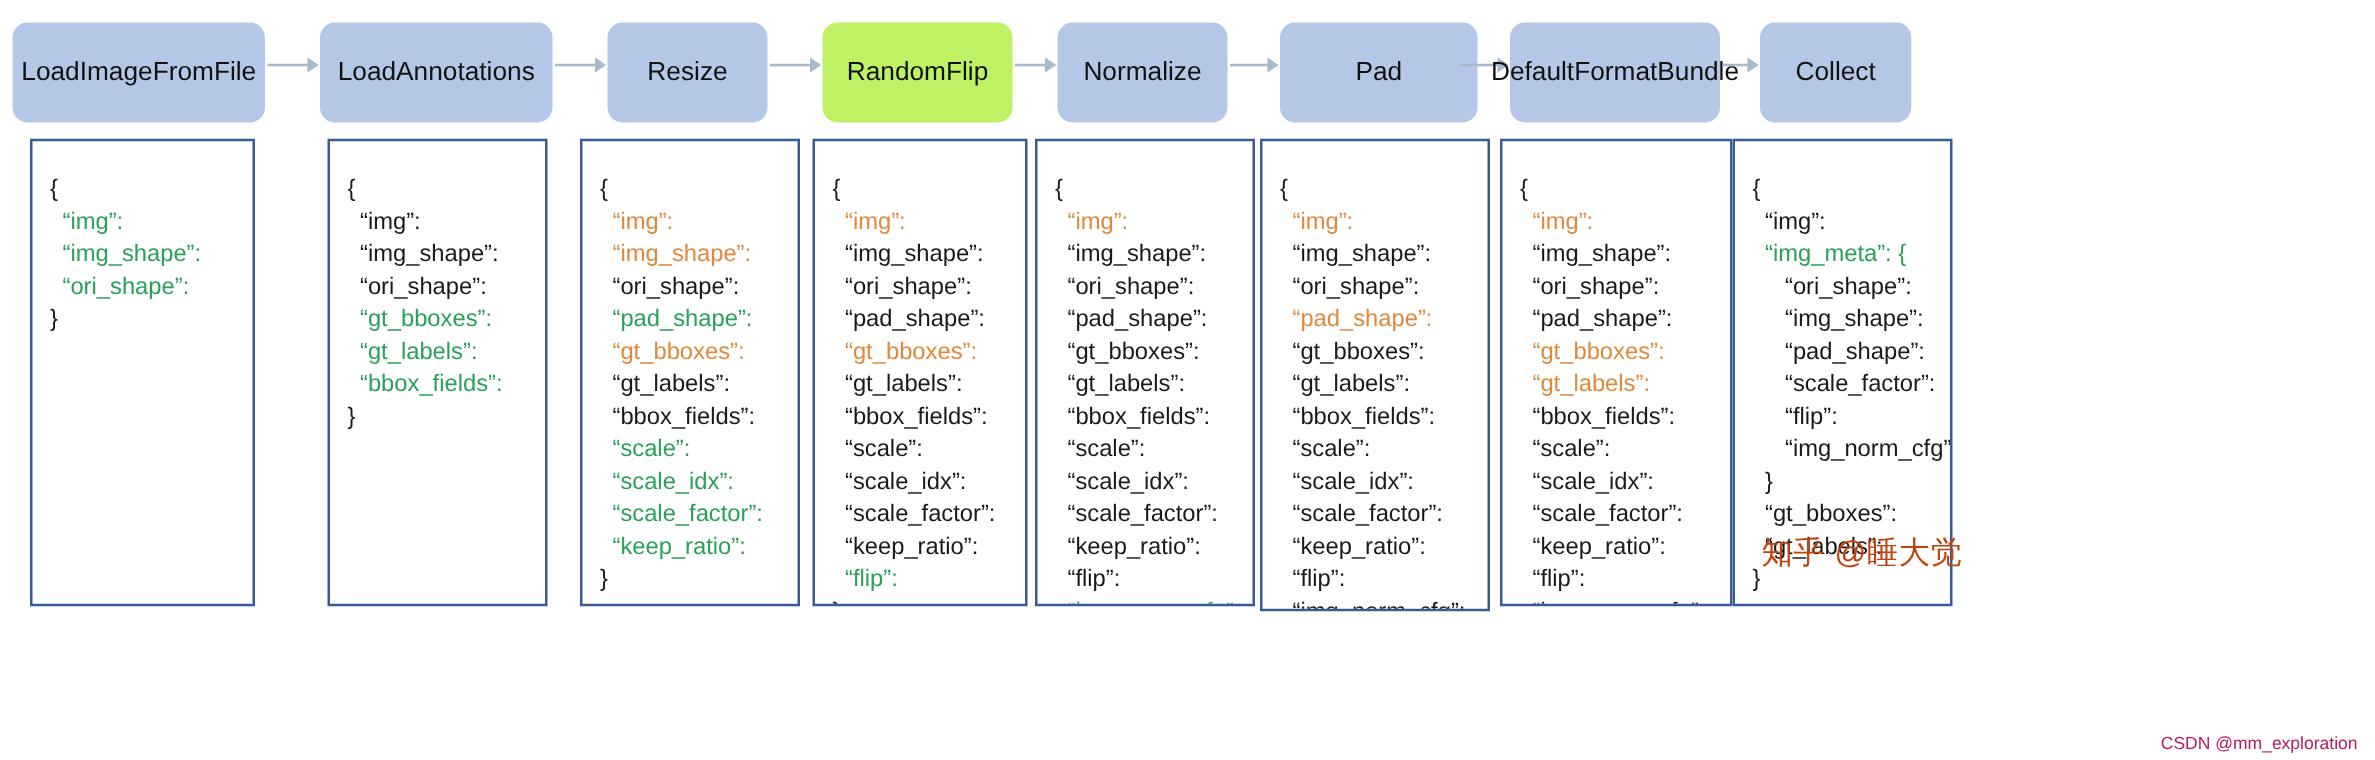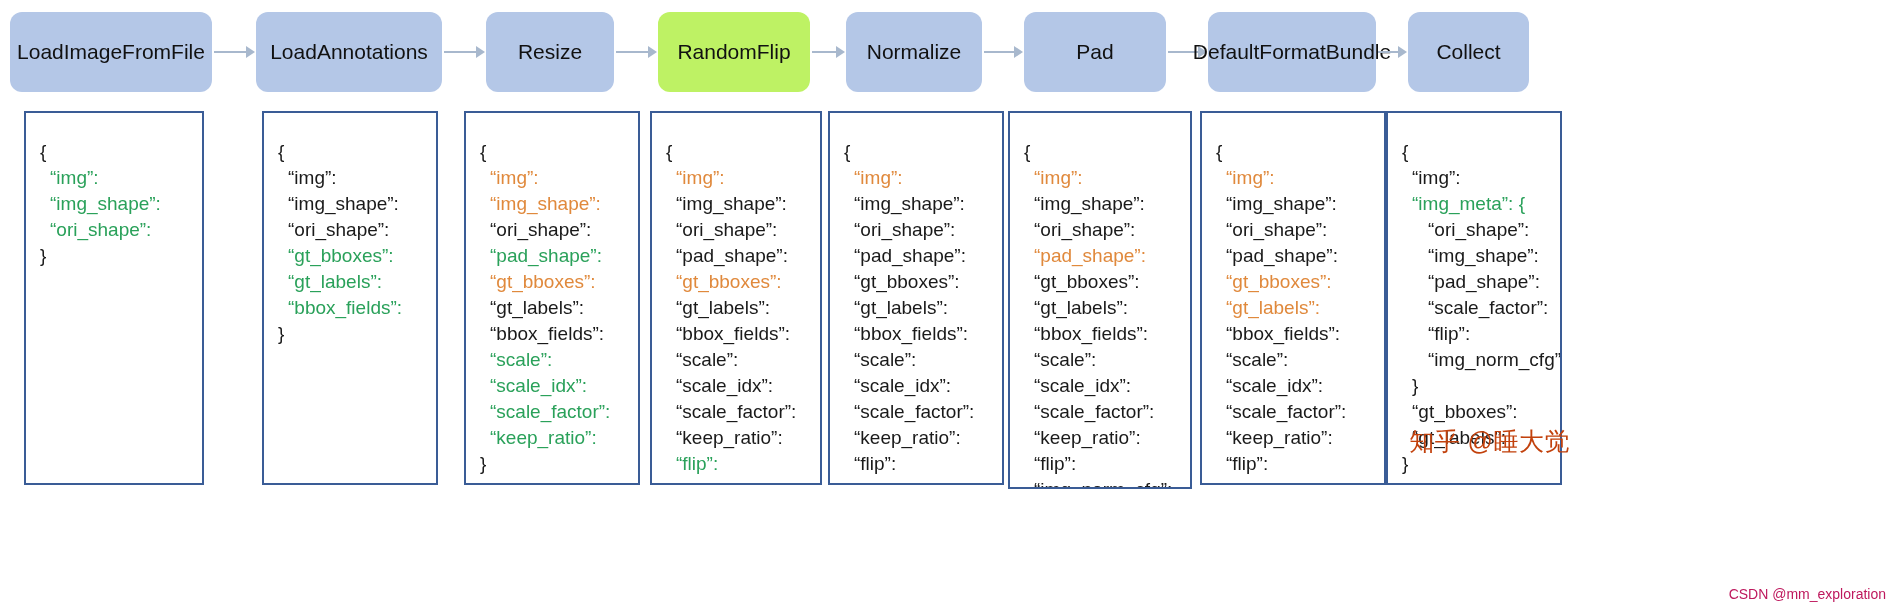--- a/index.html
+++ b/index.html
@@ -12,21 +12,21 @@
   }
   #diagram{
     position:absolute;left:0;top:0;width:1900px;height:608px;
   }
   
   .pipeline-row{
     position:absolute;left:0;top:6px;width:1900px;height:92px;
     display:flex;align-items:flex-start;
   }
   .stage-wrap{
-    display:flex;align-items:flex-start;
+    display:flex;align-items:center;
     height:92px;
   }
   .stage-box{
     background:#b4c7e7;
     border-radius:12px;
     height:80px;
     display:flex;align-items:center;justify-content:center;
     text-align:center;
     color:#111111;
     font-size:21px;
@@ -126,21 +126,21 @@
       <div class="stage-wrap" style="position: absolute; left: 846px; top: 6px;">
         <div class="stage-box" style="width: 136px; background: rgb(180, 199, 231);">Normalize</div>
       </div>
       <div class="arrow" style="position: absolute; left: 982px; top: 6px; width: 42px;">
         <svg width="42" height="80" viewBox="0 0 42 80">
           <line x1="2" y1="40" x2="33" y2="40" stroke="#a8b8cd" stroke-width="2"></line>
           <polygon points="32,34 41,40 32,46" fill="#a8b8cd"></polygon>
         </svg>
       </div>
       <div class="stage-wrap" style="position: absolute; left: 1024px; top: 6px;">
-        <div class="stage-box" style="width: 142px; background: rgb(180, 199, 231);">Pad</div>
+        <div class="stage-box" style="width: 158px; background: rgb(180, 199, 231);">Pad</div>
       </div>
       <div class="arrow" style="position: absolute; left: 1166px; top: 6px; width: 42px;">
         <svg width="42" height="80" viewBox="0 0 42 80">
           <line x1="2" y1="40" x2="33" y2="40" stroke="#a8b8cd" stroke-width="2"></line>
           <polygon points="32,34 41,40 32,46" fill="#a8b8cd"></polygon>
         </svg>
       </div>
       <div class="stage-wrap" style="position: absolute; left: 1208px; top: 6px;">
         <div class="stage-box" style="width: 168px; background: rgb(180, 199, 231);">DefaultFormatBundle</div>
       </div>

